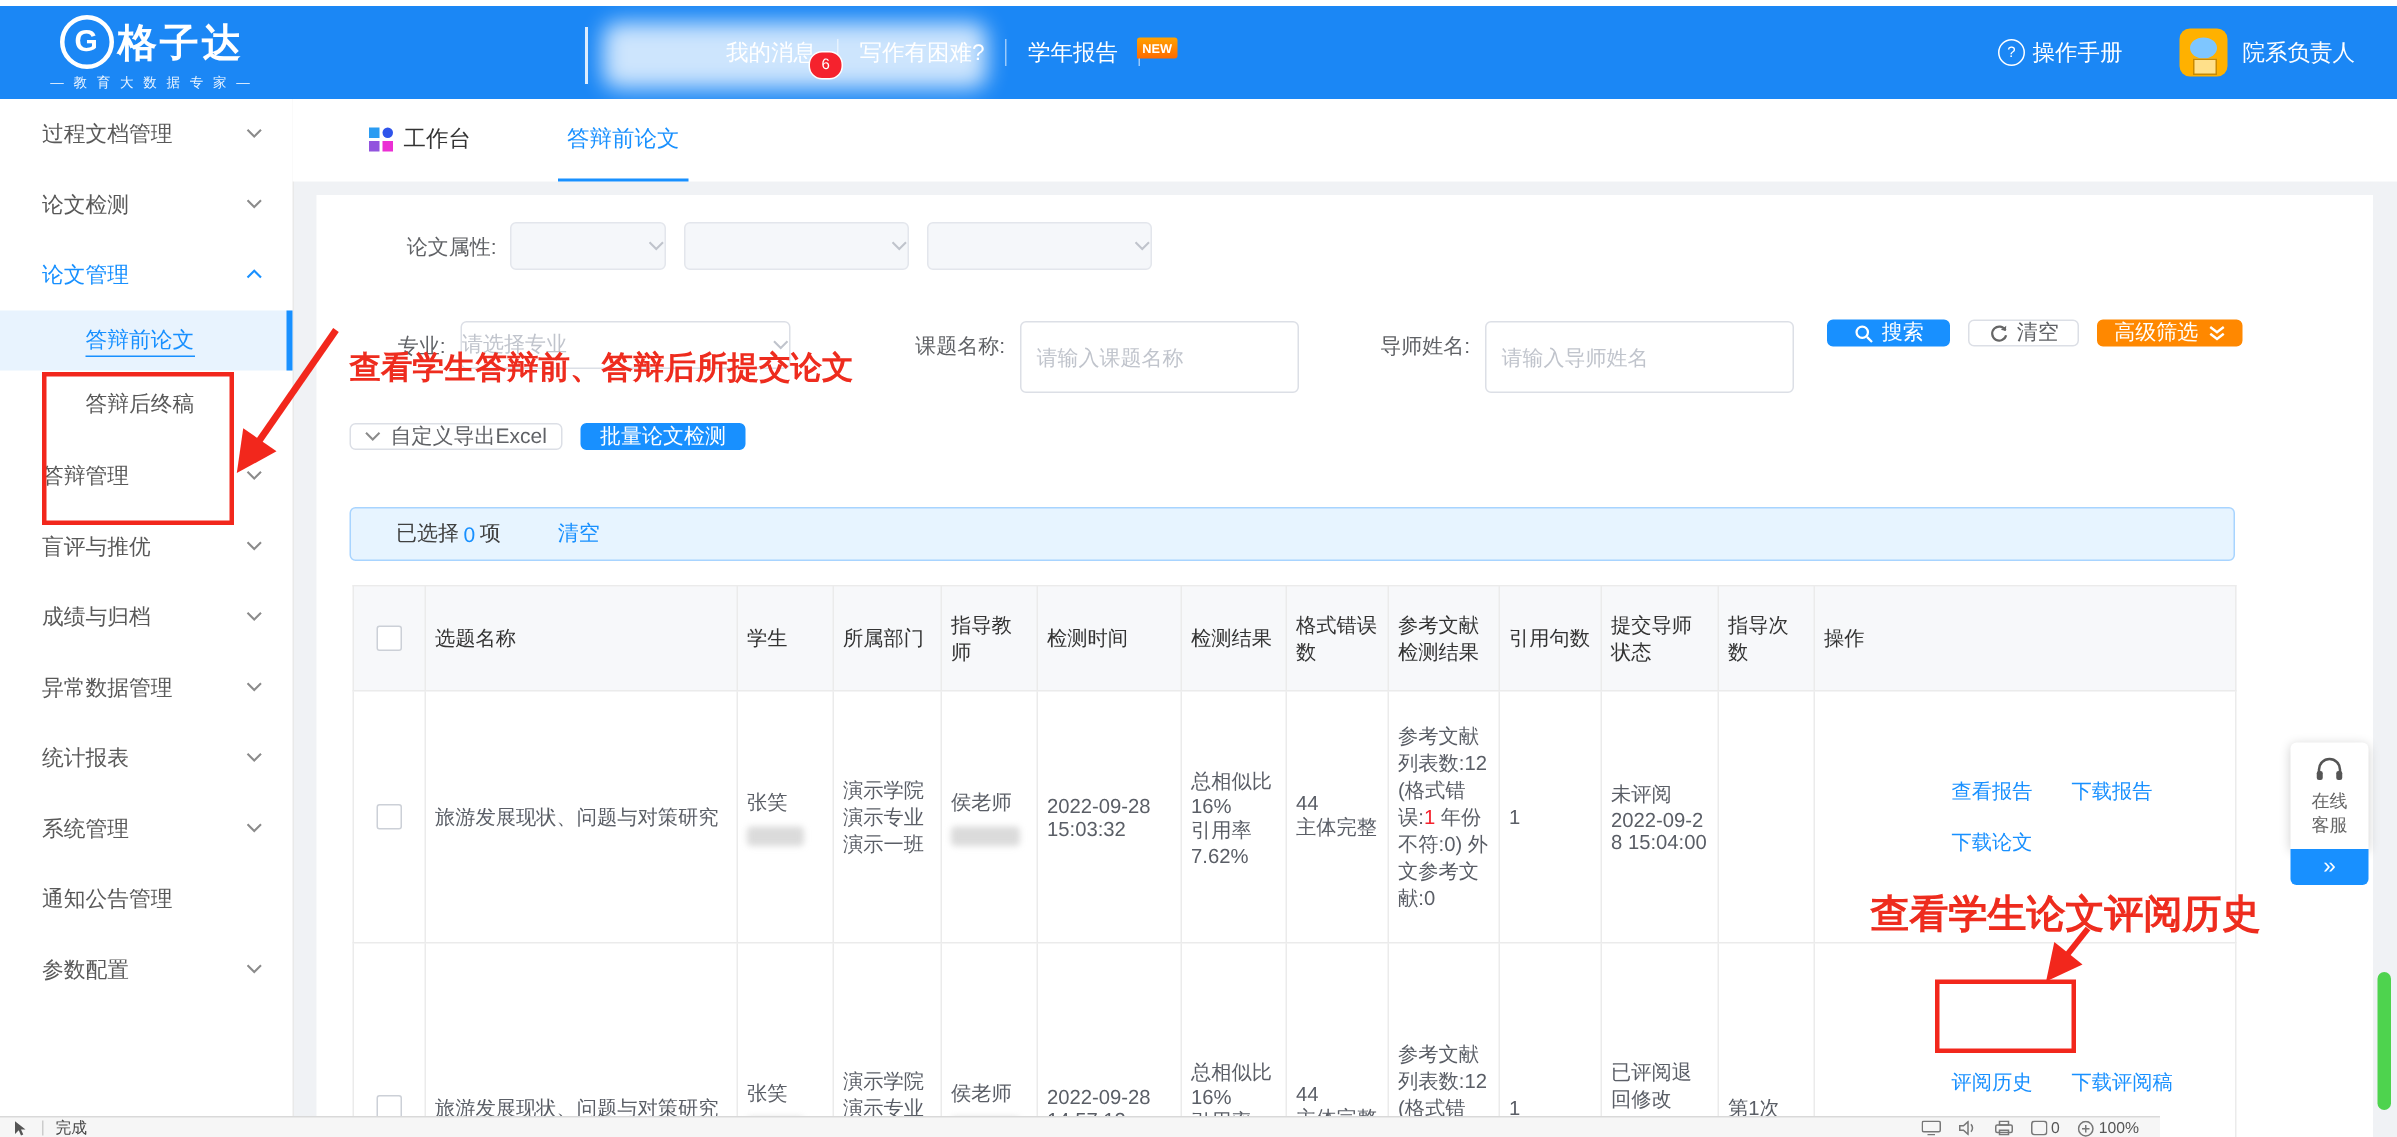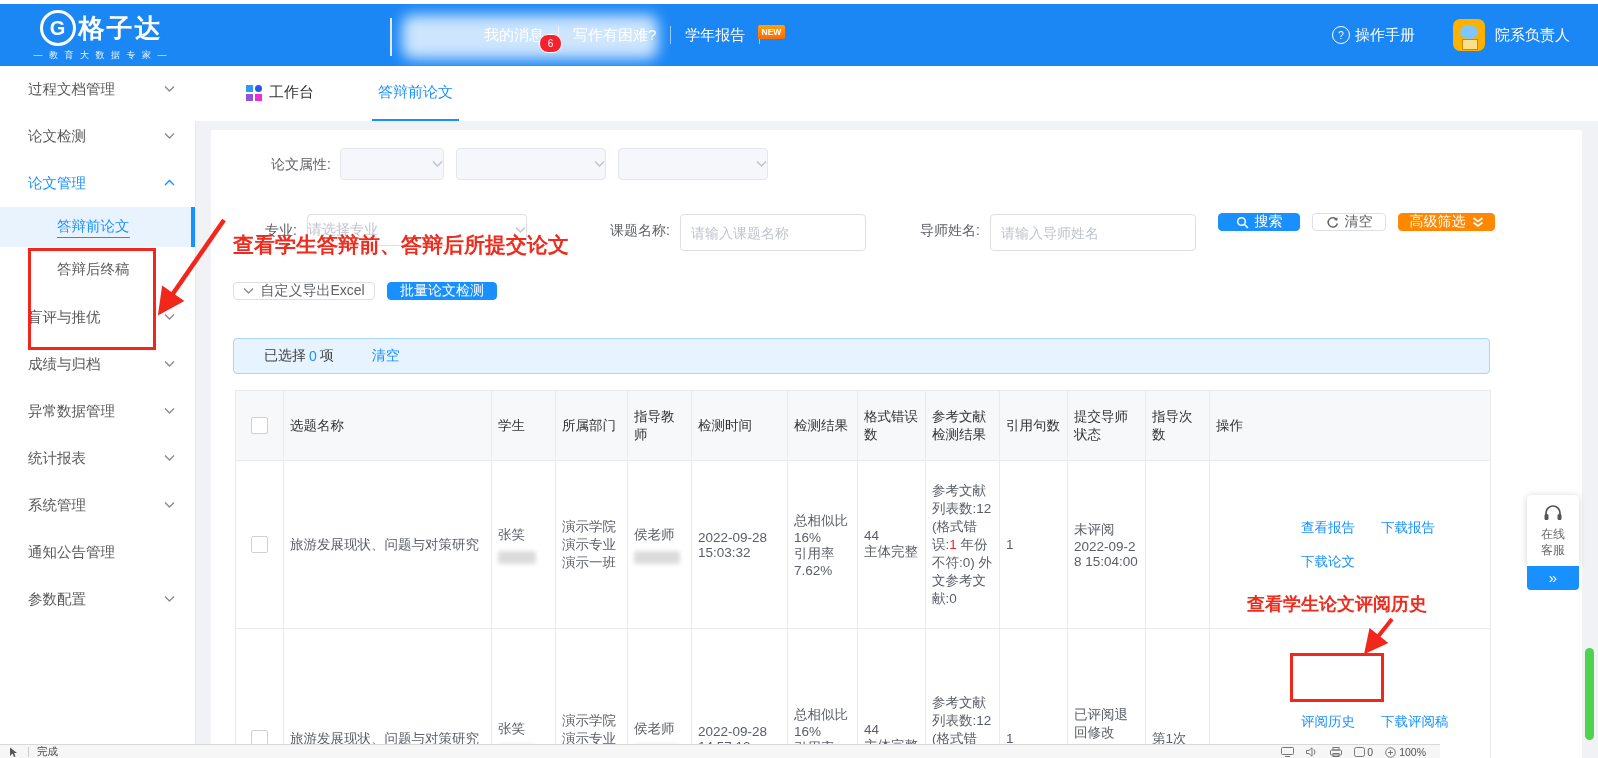--- a/index.html
+++ b/index.html
@@ -55,21 +55,21 @@
   .grid-ico .b{right:0;top:0;background:#2f54eb;border-radius:50%;}
   .grid-ico .c{left:0;bottom:0;background:#9254de;}
   .grid-ico .d{right:0;bottom:0;background:#eb2fd4;}
   
   .card{position:absolute;left:211px;top:130px;width:1371px;height:700px;background:#fff;}
   .flabel{position:absolute;font-size:14px;color:#606266;line-height:32px;text-align:right;}
   .fselect{position:absolute;height:32px;box-sizing:border-box;border:1px solid #e3e6ec;border-radius:4px;
     background:#f5f7fa;display:flex;align-items:center;justify-content:space-between;
     padding:0 0;font-size:14px;color:#c0c4cc;cursor:not-allowed;}
   .fselect.enabled{background:#fff;border-color:#dcdfe6;cursor:pointer;}
-  .finput{position:absolute;height:37px;box-sizing:border-box;border:1px solid #dcdfe6;border-radius:4px;
+  .finput{position:absolute;height:48px;box-sizing:border-box;border:1px solid #dcdfe6;border-radius:4px;
     padding:0 10px;font-size:14px;color:#333;outline:none;font-family:inherit;}
   .finput::placeholder{color:#c0c4cc;}
   .btn{position:absolute;height:18px;box-sizing:border-box;border-radius:4px;display:flex;
     align-items:center;justify-content:center;gap:6px;font-size:14px;cursor:pointer;white-space:nowrap;}
   .btn-blue{background:#1890ff;color:#fff;border:1px solid #1890ff;}
   .btn-plain{background:#fff;color:#606266;border:1px solid #dcdfe6;}
   .btn-orange{background:#ff8800;color:#fff;border:1px solid #ff8800;}
   
   .selbar{position:absolute;left:22px;top:208px;width:1257px;height:36px;background:#e7f4ff;
     border:1px solid #a8d4ff;border-radius:4px;display:flex;align-items:center;
@@ -88,21 +88,21 @@
   .brk{word-break:break-all;}
   .red{color:#f5222d;}
   .cbx{width:15px;height:15px;border:1.5px solid #ccd0d7;border-radius:2px;background:#fff;margin:0 auto;cursor:pointer;}
   .ops{margin-left:85px;display:grid;grid-template-columns:80px auto;row-gap:16px;column-gap:0;}
   .oplink{color:#1890ff;cursor:pointer;white-space:nowrap;}
   
   .chev svg{display:block;}
   
   .ann{position:absolute;color:#ee2c1e;font-weight:bold;z-index:50;white-space:nowrap;}
   .ann1{left:233px;top:231px;font-size:21px;}
-  .ann2{left:1247px;top:592px;font-size:18px;text-align:right;}
+  .ann2{left:1247px;top:592px;font-size:26px;text-align:right;}
   .redbox{position:absolute;border:3px solid #f2271c;z-index:50;}
   .redbox1{left:28px;top:248px;width:122px;height:96px;}
   .redbox2{left:1290px;top:653px;width:88px;height:43px;}
   .overlay{position:absolute;left:0;top:0;width:1598px;height:758px;z-index:51;pointer-events:none;}
   
   .service{position:absolute;left:1527px;top:495px;width:52px;z-index:40;}
   .service .box{background:#fff;border-radius:4px 4px 0 0;box-shadow:0 1px 7px rgba(0,0,0,.18);
     padding:8px 0 8px;text-align:center;font-size:12px;color:#666;line-height:16px;cursor:pointer;}
   .service .expand{height:24px;background:#1890ff;border-radius:0 0 4px 4px;color:#fff;
     text-align:center;line-height:24px;font-size:15px;cursor:pointer;}
@@ -183,20 +183,28 @@
           <svg width="11" height="8">
             <path d="M1 6 L5.5 1.5 L10 6" stroke="#1890ff" stroke-width="1.4" fill="none"></path>
           </svg>
         </span>
     </div>
     <div class="sub-item active">
       <span class="lbl">答辩前论文</span>
     </div>
     <div class="sub-item last">
       <span class="lbl">答辩后终稿</span>
+    </div>
+    <div class="side-item">
+      <span>答辩管理</span>
+      <span class="chev">
+          <svg width="11" height="8">
+            <path d="M1 1.5 L5.5 6 L10 1.5" stroke="#8c8c8c" stroke-width="1.4" fill="none"></path>
+          </svg>
+        </span>
     </div>
     <div class="side-item">
       <span>盲评与推优</span>
       <span class="chev">
           <svg width="11" height="8">
             <path d="M1 1.5 L5.5 6 L10 1.5" stroke="#8c8c8c" stroke-width="1.4" fill="none"></path>
           </svg>
         </span>
     </div>
     <div class="side-item">

